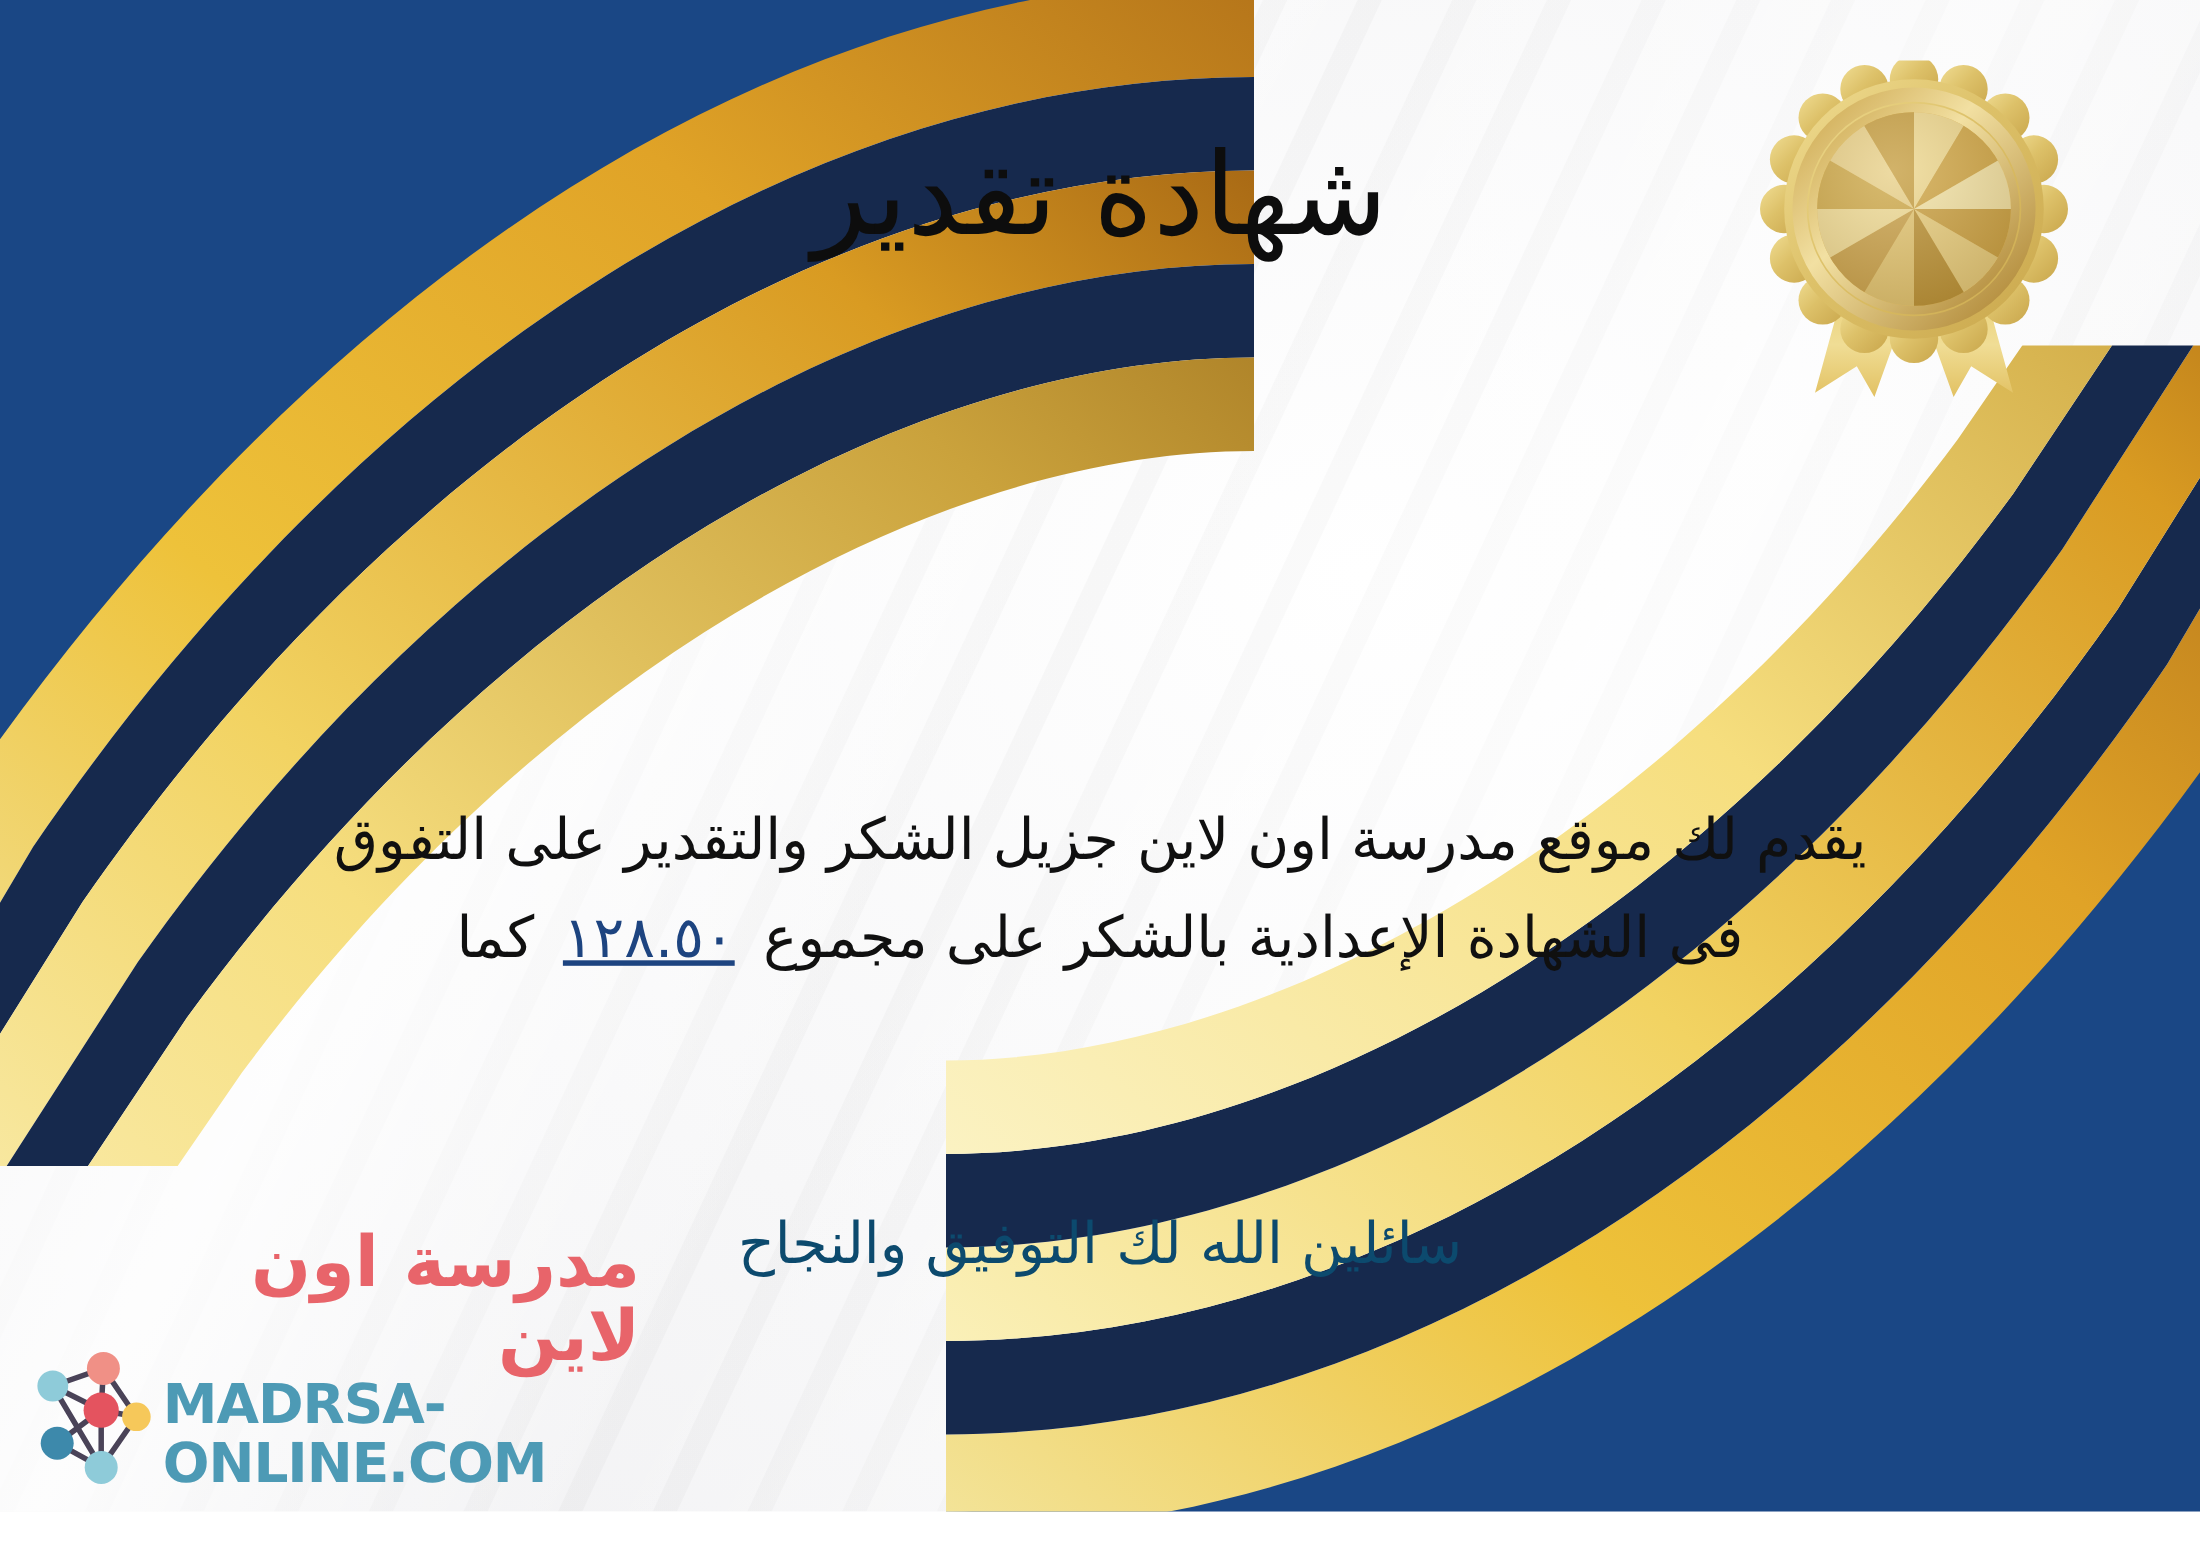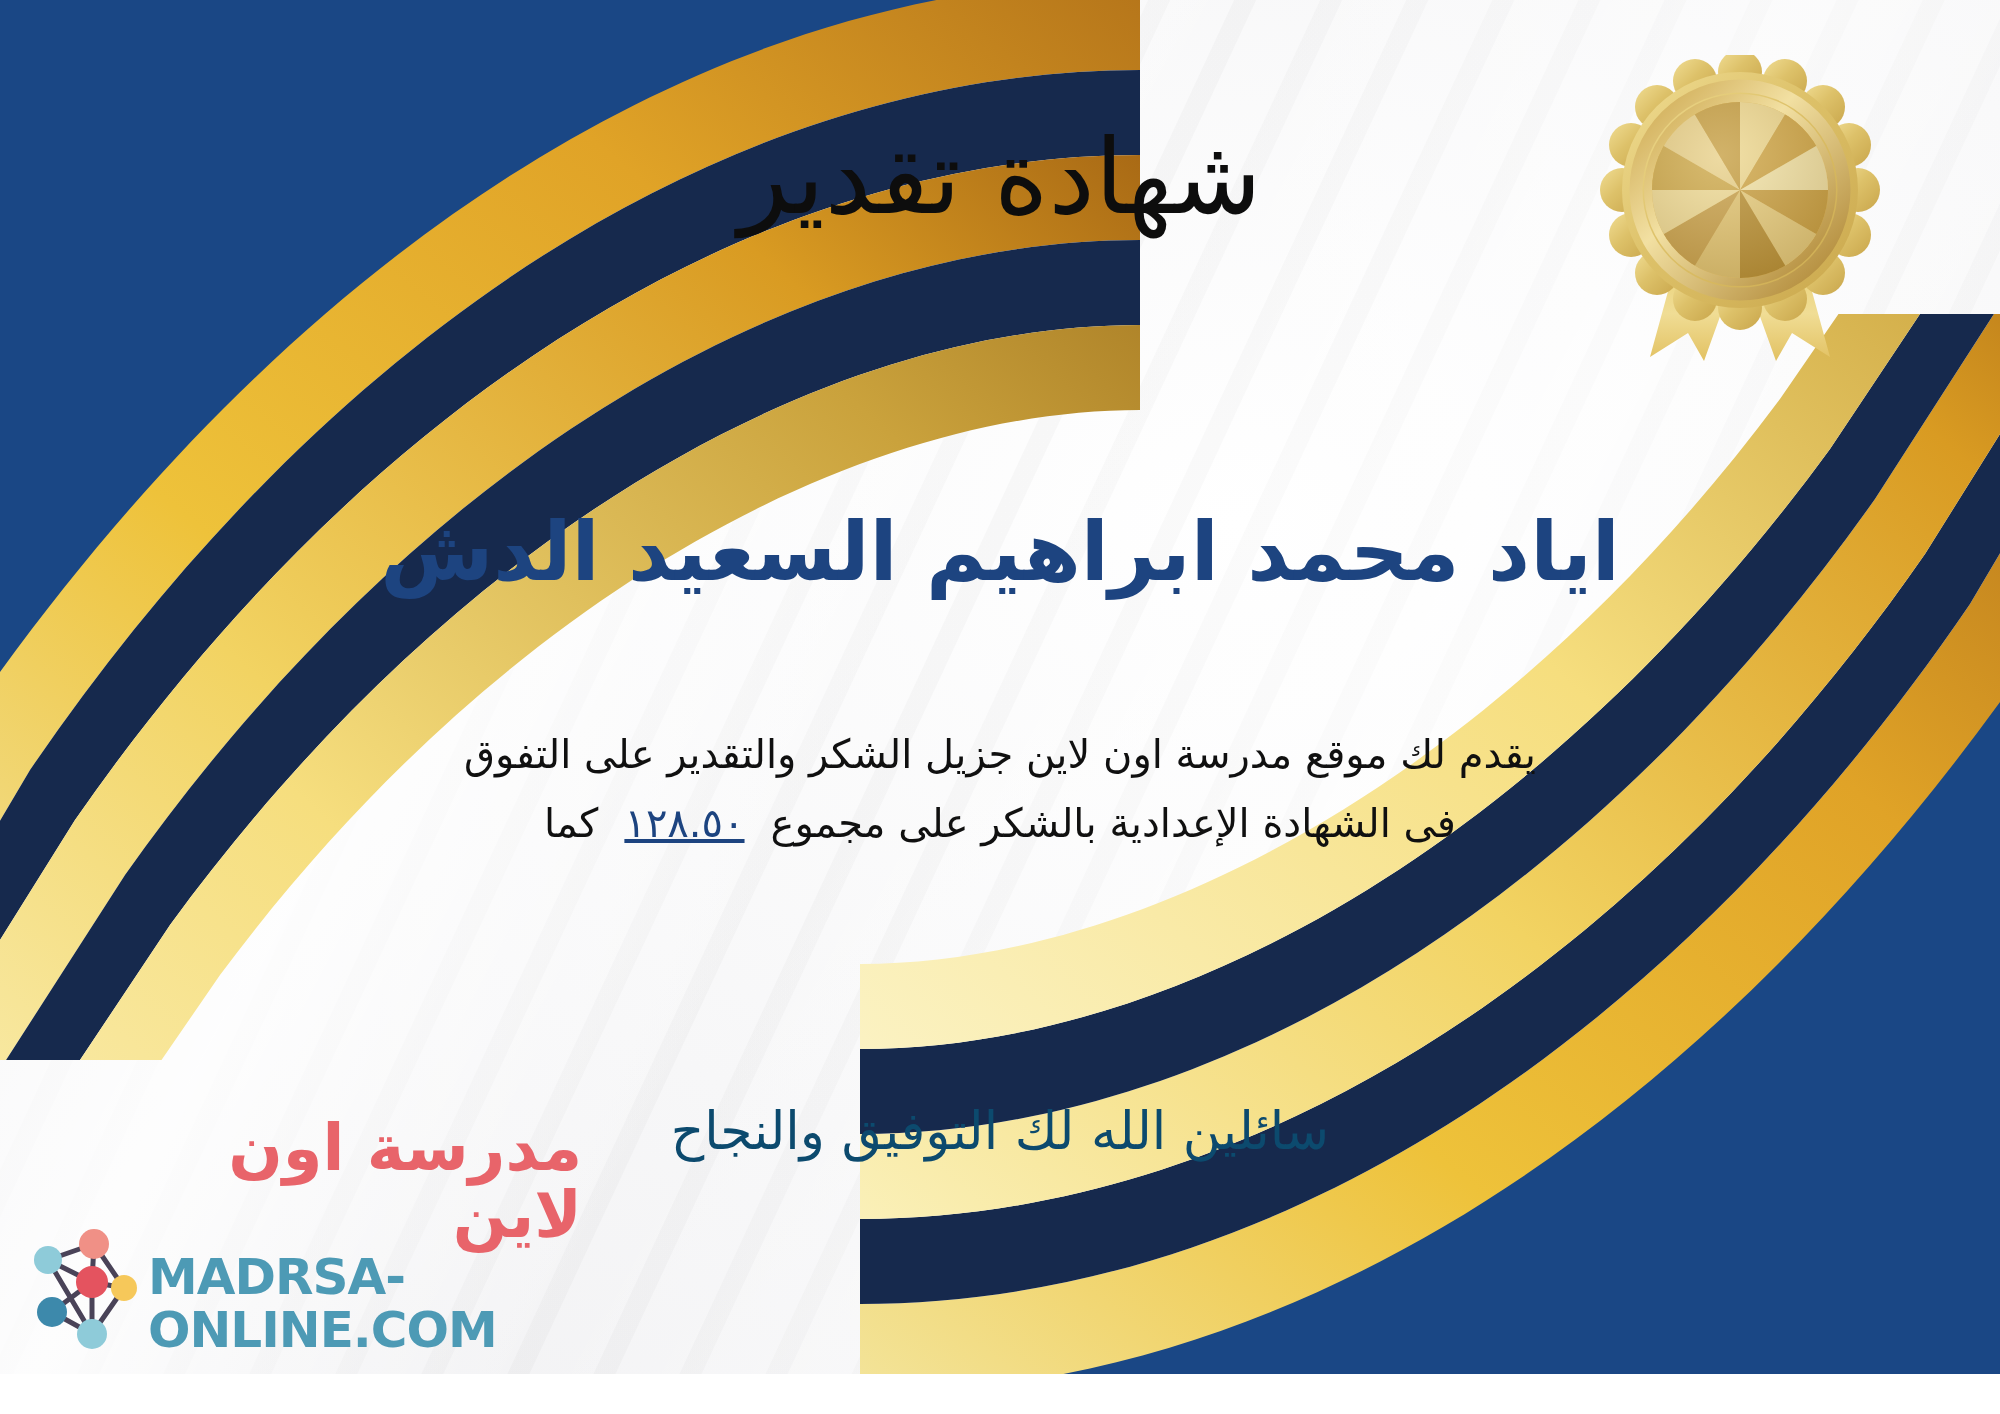--- a/index.html
+++ b/index.html
@@ -73,21 +73,21 @@
   .recipient-name{
     position:absolute;top:505px;left:0;right:0;
     font-size:82px;
     font-weight:700;
     color:#1d4480;
     line-height:1.15;
     letter-spacing:1px;
   }
   .body-lines{
     position:absolute;top:720px;left:70px;right:70px;
-    font-size:40px;
+    font-size:52px;
     font-weight:400;
     color:#101010;
     line-height:1.72;
   }
   .body-line{white-space:nowrap;}
   .score{
     color:#1d4480;
     font-weight:400;
     padding:0 26px;
     letter-spacing:3px;
@@ -279,21 +279,20 @@
         <path d="M0,0 L-49,-82 A96,96 0 0,1 0,-96 Z" fill="#c59d3f"></path>
       </g>
       <circle cx="140" cy="135" r="96" fill="url(#faceShade)"></circle>
     </g>
   </svg>
 
   <div class="content">
 
     <div class="cert-title">شهادة تقدير</div>
 
-    <div class="recipient-name">اياد محمد ابراهيم السعيد الدش</div>
 
     <div class="body-lines">
       <div class="body-line">يقدم لك موقع مدرسة اون لاين جزيل الشكر  والتقدير على التفوق</div>
       <div class="body-line">
         <span>فى الشهادة الإعدادية بالشكر على مجموع</span><span class="score">١٢٨.٥٠</span><span>كما</span>
       </div>
     </div>
 
     <div class="closing-line">سائلين الله لك التوفيق  والنجاح</div>
   </div>

